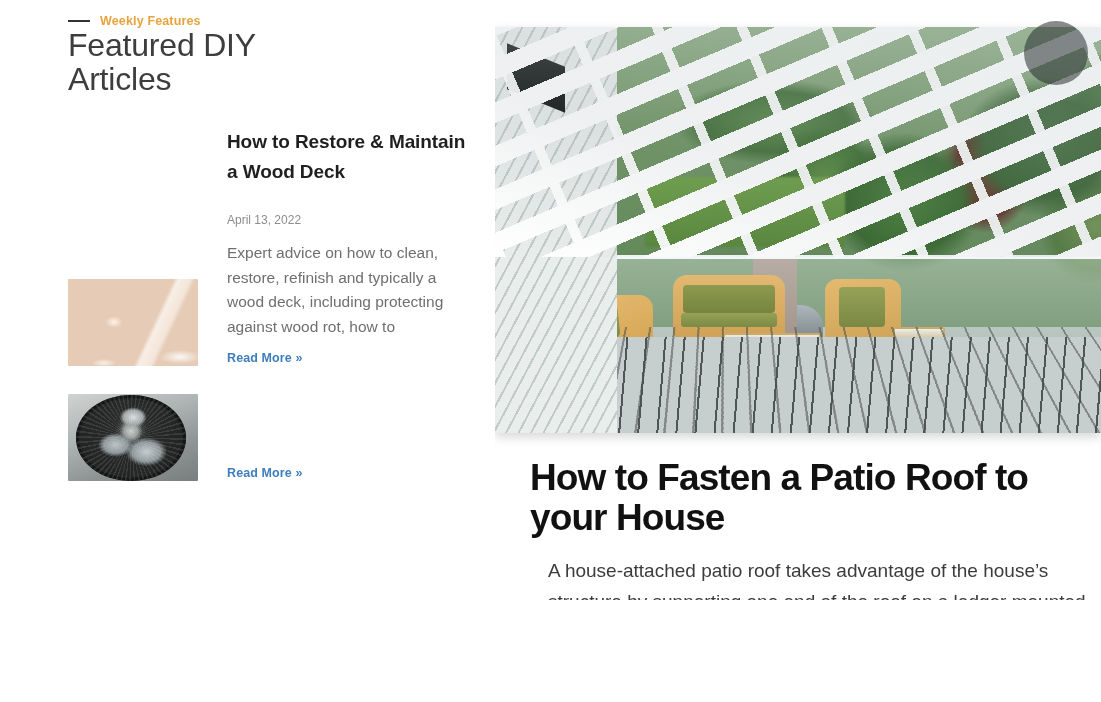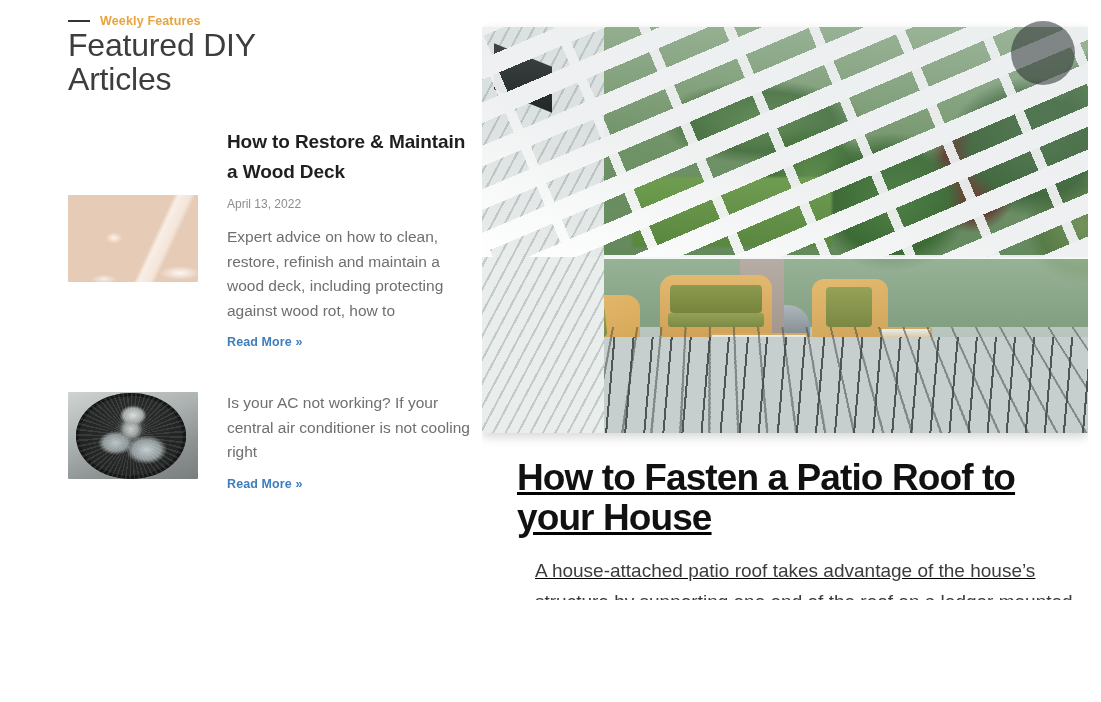--- a/index.html
+++ b/index.html
@@ -71,21 +71,21 @@
     color: #3d3d3d;
     letter-spacing: -0.2px;
     max-width: 240px;
   }
 
   
   .article-row {
     position: relative;
     margin-top: 30px;
     display: flex;
-    align-items: center;
+    align-items: flex-end;
   }
   .article-row.second { margin-top: 28px; }
 
   .thumb {
     flex: 0 0 auto;
     width: 130px;
     height: 87px;
     margin-right: 29px;
     border-radius: 1px;
     overflow: hidden;
@@ -150,21 +150,21 @@
   .art-body { flex: 1 1 auto; min-width: 0; }
 
   .art-title {
     font-size: 19px;
     font-weight: 700;
     line-height: 1.6;
     color: #1f1f1f;
     letter-spacing: -0.1px;
   }
   .art-date {
-    margin-top: 8px;
+    margin-top: 24px;
     font-size: 12px;
     font-weight: 400;
     color: #8d8d8d;
     line-height: 1.4;
   }
   .art-excerpt {
     margin-top: 13px;
     font-size: 15.5px;
     font-weight: 400;
     line-height: 1.58;
@@ -176,26 +176,25 @@
     font-size: 12.5px;
     font-weight: 700;
     color: #3d7ebd;
     text-decoration: none;
     letter-spacing: 0.1px;
   }
 
   
   .right-col {
     position: absolute;
-    left: 482px;
+    left: 495px;
     top: 0;
     width: 606px;
     height: 702px;
     overflow: hidden;
-    text-decoration: underline;
   }
 
   .hero-wrap {
     position: relative;
     margin-top: 27px;
     width: 606px;
     height: 406px;
     overflow: visible;
   }
 
@@ -414,29 +413,28 @@
       <span class="eyebrow-text">Weekly Features</span>
     </div>
 
     <h1 class="section-title">Featured DIY Articles</h1>
 
     <div class="article-row">
       <div class="thumb thumb-deck"></div>
       <div class="art-body">
         <div class="art-title">How to Restore &amp; Maintain a Wood Deck</div>
         <div class="art-date">April 13, 2022</div>
-        <div class="art-excerpt">Expert advice on how to clean, restore, refinish and maintain a wood deck, including protecting against wood rot, how to</div>
+        <div class="art-excerpt">Expert advice on how to clean, restore, refinish and typically a wood deck, including protecting against wood rot, how to</div>
         <a class="art-readmore" href="#">Read More »</a>
       </div>
     </div>
 
     <div class="article-row second">
       <div class="thumb thumb-ac"></div>
       <div class="art-body">
-        <div class="art-excerpt">Is your AC not working? If your central air conditioner is not cooling right</div>
         <a class="art-readmore" href="#">Read More »</a>
       </div>
     </div>
   </div>
 
   <div class="right-col">
 
     <div class="hero-wrap">
       <div class="hero-img">
         <div class="sc-sky"></div>

